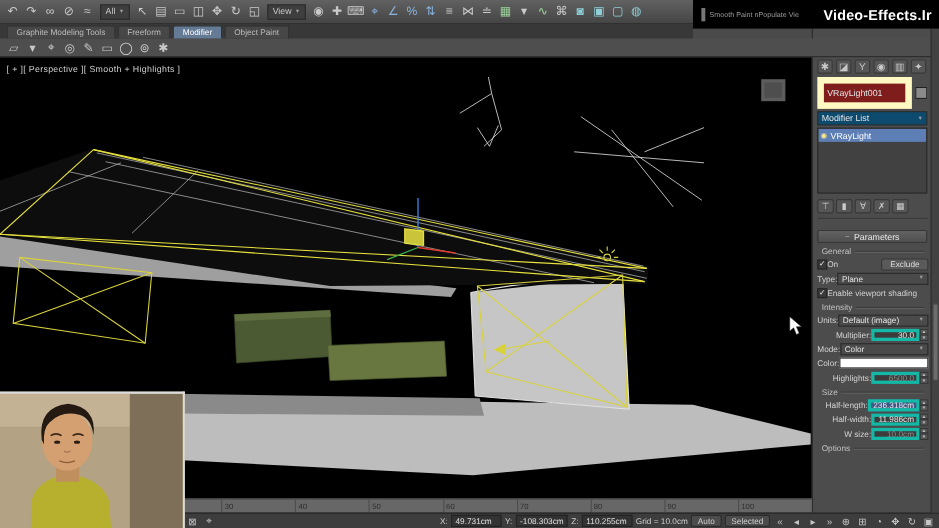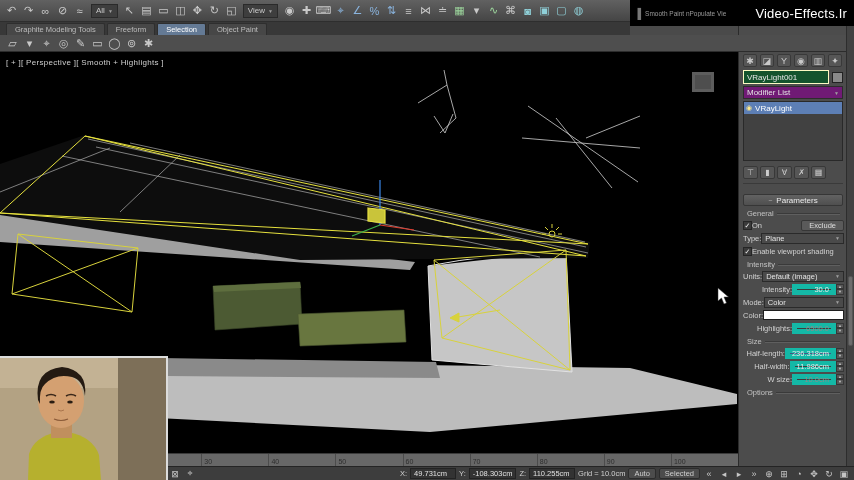--- a/index.html
+++ b/index.html
@@ -15,21 +15,21 @@
   .tbi{width:17px;height:18px;display:flex;align-items:center;justify-content:center;font-size:11px;
     color:#c9c9c9;flex:0 0 auto;border-radius:2px}
   .tb-dd{height:14px;margin:0 3px;padding:0 4px;background:#3e3e3e;border:1px solid #2a2a2a;color:#c9c9c9;
     font-size:8px;display:flex;align-items:center;gap:3px;flex:0 0 auto}
   .car{font-size:5px;color:#9f9f9f}
 
   
   .brand-zone{right:0;top:0;width:224px;height:26px;background:#000;display:flex;align-items:center;z-index:30}
   .dock-grip{color:#777;font-size:10px;margin:0 4px}
   .brand-note{color:#9a9a9a;font-size:6.5px;flex:1;white-space:nowrap;overflow:hidden}
-  .brand{color:#fff;font-size:13px;font-weight:normal;margin-right:7px;letter-spacing:.2px}
+  .brand{color:#fff;font-size:13px;font-weight:bold;margin-right:7px;letter-spacing:.2px}
 
   
   .ribbon-tabs{left:0;top:22px;width:630px;height:13px;background:#383838;display:flex;align-items:flex-end;
     padding-left:6px;gap:2px;z-index:4}
   .rtab{padding:1px 8px 1px;font-size:7.5px;color:#bcbcbc;background:#474747;border:1px solid #2e2e2e;
     border-bottom:none;border-radius:2px 2px 0 0;white-space:nowrap}
   .rtab.active{background:#647a95;color:#fff}
 
   
   .ribbon-bar{left:0;top:35px;width:854px;height:17px;background:#4e4e4e;border-bottom:1px solid #2c2c2c;
@@ -39,45 +39,45 @@
   .viewport{left:0;top:52px;width:738px;height:401px;background:#000000;overflow:hidden;z-index:1}
   .vp-label{position:absolute;left:6px;top:6px;font-size:8px;color:#cfcfcf;letter-spacing:.3px}
 
   
   .cmd{left:738px;top:26px;width:116px;height:440px;background:#4c4c4c;border-left:1px solid #2b2b2b;
     padding:2px 10px 2px 3px;z-index:2}
   .cmd-tabs{display:flex;gap:3px;margin:26px 0 3px 1px}
   .ctab{width:14px;height:13px;display:flex;align-items:center;justify-content:center;font-size:9px;
     color:#c9c9c9;background:#565656;border:1px solid #393939;border-radius:2px}
   .name-row{display:flex;gap:3px;align-items:center;margin:2px 1px}
-  .name-field{flex:1;height:14px;background:#14532d;border:1px solid #fef9c3;display:flex;align-items:center;
+  .name-field{flex:1;height:29px;background:#7f1d1d;border:6px solid #fef9c3;display:flex;align-items:center;
     padding:0 3px;font-size:8px;color:#e6e6e6}
   .obj-swatch{width:11px;height:11px;background:#8a8a8a;border:1px solid #222}
-  .mod-list{height:13px;background:#701a75;border:1px solid #2d2d2d;display:flex;align-items:center;
+  .mod-list{height:13px;background:#0c4a6e;border:1px solid #2d2d2d;display:flex;align-items:center;
     justify-content:space-between;padding:0 3px;font-size:8px;color:#e3e3e3;margin:2px 1px}
   .stack{height:60px;background:#414141;border:1px solid #292929;margin:2px 1px;overflow:hidden}
   .stack-row{height:12px;display:flex;align-items:center;gap:3px;padding:0 2px;font-size:8px;color:#fff;background:#5d7fb5}
   .stack-row .bulb{font-size:7px;color:#ffe98a}
   .stack-toolbar{display:flex;gap:2px;margin:5px 1px 0;padding-bottom:4px;border-bottom:1px solid #3a3a3a}
   .stk-btn{width:15px;height:13px;background:#565656;border:1px solid #383838;border-radius:2px;
     display:flex;align-items:center;justify-content:center;font-size:8px;color:#ccc}
   .rollout{margin:10px 1px 0;background:linear-gradient(#626262,#4f4f4f);border:1px solid #363636;border-radius:2px;
     height:12px;display:flex;align-items:center;justify-content:center;font-size:8px;color:#e8e8e8;gap:4px}
   .rollout .minus{color:#b5b5b5;font-size:7px}
 
   .params{margin:3px 0 0 1px;font-size:7.5px;color:#d2d2d2}
   .grp{display:flex;align-items:center;gap:3px;margin:3px 4px 1px;color:#c2c2c2}
   .grp .line{flex:1;height:0;border-top:1px solid #3a3a3a;border-bottom:1px solid #5f5f5f}
   .prow{display:flex;align-items:center;gap:0;height:12px;margin:1px 0}
   .lblr{margin-left:auto;white-space:nowrap}
   .cb{width:9px;height:9px;background:#3a3a3a;border:1px solid #252525;color:#eee;font-size:7px;line-height:8px;
     text-align:center;flex:0 0 auto}
   .btn{background:#5a5a5a;border:1px solid #363636;border-radius:2px;padding:0 7px;height:11px;display:flex;
     align-items:center;color:#ddd;margin-left:auto}
-  .fld{background:#3c3c3c;border:5px solid #14b8a6;height:11px;display:flex;align-items:center;
+  .fld{background:#3c3c3c;border:3px solid #14b8a6;height:11px;display:flex;align-items:center;
     padding:0 2px;color:#e8e8e8;min-width:44px;justify-content:flex-end;white-space:nowrap}
   .fld.sel{background:#3d5a86}
   .fld.dis{color:#8b8b8b}
   .spin{display:flex;flex-direction:column;width:8px;flex:0 0 auto}
   .spin span{font-size:4px;line-height:4.5px;color:#c3c3c3;text-align:center;background:#575757;
     border:1px solid #363636;height:5.5px}
   .dd{flex:1;background:#4a4a4a;border:1px solid #2a2a2a;height:11px;display:flex;align-items:center;
     justify-content:space-between;padding:0 3px;color:#e3e3e3;white-space:nowrap;overflow:hidden}
   .swatch{flex:1;height:10px;background:#ffffff;border:1px solid #1e1e1e}
 
@@ -132,21 +132,21 @@
   <div class="abs brand-zone">
     <span class="dock-grip">▐</span>
     <span class="brand-note">Smooth Paint nPopulate Vie</span>
     <span class="brand">Video-Effects.Ir</span>
   </div>
 
   <div class="abs ribbon-tabs">
 
   <span class="rtab">Graphite Modeling Tools</span>
       <span class="rtab">Freeform</span>
-      <span class="rtab active">Selection</span>
+      <span class="rtab active">Modifier</span>
       <span class="rtab">Object Paint</span>
     </div>
 
   <div class="abs ribbon-bar">
 
   <span class="tbi">▱</span>
       <span class="tbi">▾</span>
       <span class="tbi">⌖</span>
       <span class="tbi">◎</span>
       <span class="tbi">✎</span>
@@ -297,21 +297,21 @@
           <span class="line"></span>
         </div>
       <div class="prow">
         <span>Units:</span>
         <div class="dd">
           <span>Default (image)</span>
           <span class="car">▼</span>
         </div>
       </div>
       <div class="prow">
-        <span class="lblr">Intensity:</span>
+        <span class="lblr">Multiplier:</span>
         <div class="fld">30.0</div>
         <div class="spin">
           <span>▲</span>
             <span>▼</span>
         </div>
       </div>
       <div class="prow">
         <span>Mode:</span>
         <div class="dd">
           <span>Color</span>

